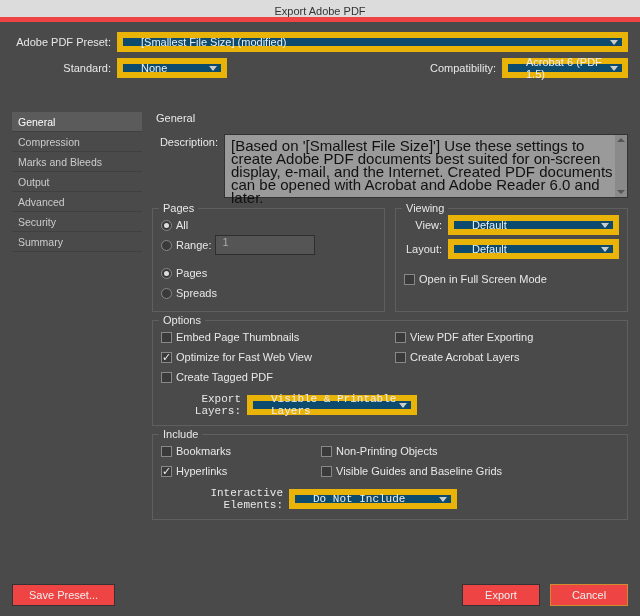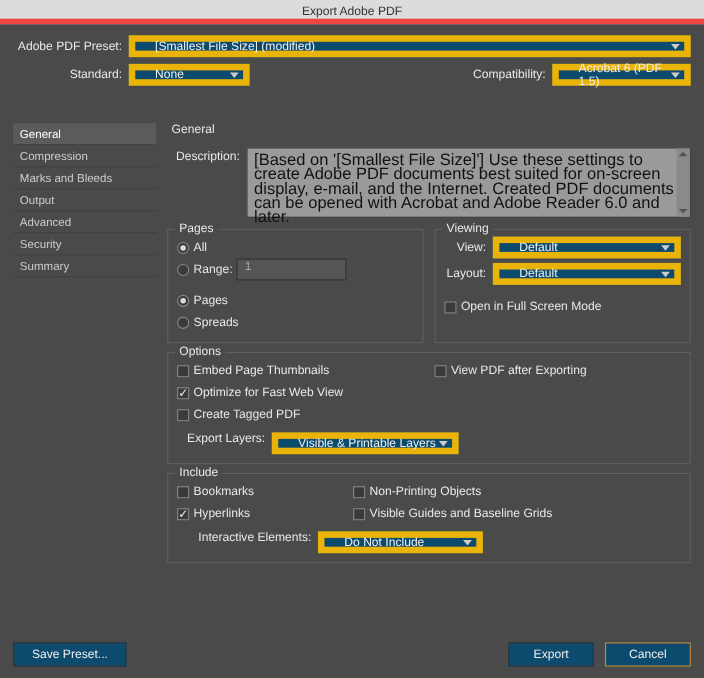--- a/index.html
+++ b/index.html
@@ -169,21 +169,21 @@
     margin-bottom: 4px;
   }
   .field-grid .flabel { width: 44px; text-align: right; padding-right: 6px; }
   .field-grid .fselect { flex: 1; }
   .btn {
     display: inline-flex;
     align-items: center;
     justify-content: center;
     height: 22px;
     padding: 0 16px;
-    background: #0c4a6e;
+    background: #ef4444;
     border: 1px solid #333;
     color: #eee;
     font-size: 11px;
     cursor: default;
   }
   .btn.primary { border: 1px solid #d08a2f; }
   .bottom-bar {
     position: absolute;
     left: 12px; right: 12px; bottom: 10px;
     display: flex;
@@ -194,22 +194,23 @@
     background: #555;
     border: 1px solid #2e2e2e;
     height: 20px;
     width: 100px;
     color: #aaa;
     padding: 0 6px;
     font-size: 11px;
   }
   .sub-row {
     display: flex;
-    align-items: flex-start;
+    align-items: center;
     margin-top: 6px;
+    font-family: Liberation Mono, monospace;
   }
   .sub-row .slabel { width: 86px; text-align: right; padding-right: 6px; }
   .sub-row .slabel-w { width: 128px; text-align: right; padding-right: 6px; }
 </style>
 </head>
 <body>
 
 <div class="titlebar">Export Adobe PDF</div>
 
 <div class="content">
@@ -322,20 +323,24 @@
           <div class="opt-line">
             <span class="check"></span>
             <span>Create Tagged PDF</span>
           </div>
         </div>
         <div class="col">
           <div class="opt-line">
             <span class="check"></span>
             <span>View PDF after Exporting</span>
           </div>
+          <div class="opt-line">
+            <span class="check"></span>
+            <span>Create Acrobat Layers</span>
+          </div>
         </div>
       </div>
       <div class="sub-row">
         <div class="slabel">Export Layers:</div>
         <div class="select" style="width:170px">
           <span>Visible &amp; Printable Layers</span>
           <span class="arrow"></span>
         </div>
       </div>
     </div>
@@ -359,21 +364,21 @@
             <span>Non-Printing Objects</span>
           </div>
           <div class="opt-line">
             <span class="check"></span>
             <span>Visible Guides and Baseline Grids</span>
           </div>
         </div>
       </div>
       <div class="sub-row">
         <div class="slabel-w">Interactive Elements:</div>
-        <div class="select" style="width:150px">
+        <div class="select" style="width:168px">
           <span>Do Not Include</span>
           <span class="arrow"></span>
         </div>
       </div>
     </div>
 
   </div>
 
   <div class="bottom-bar">
     <div class="btn">Save Preset...</div>

